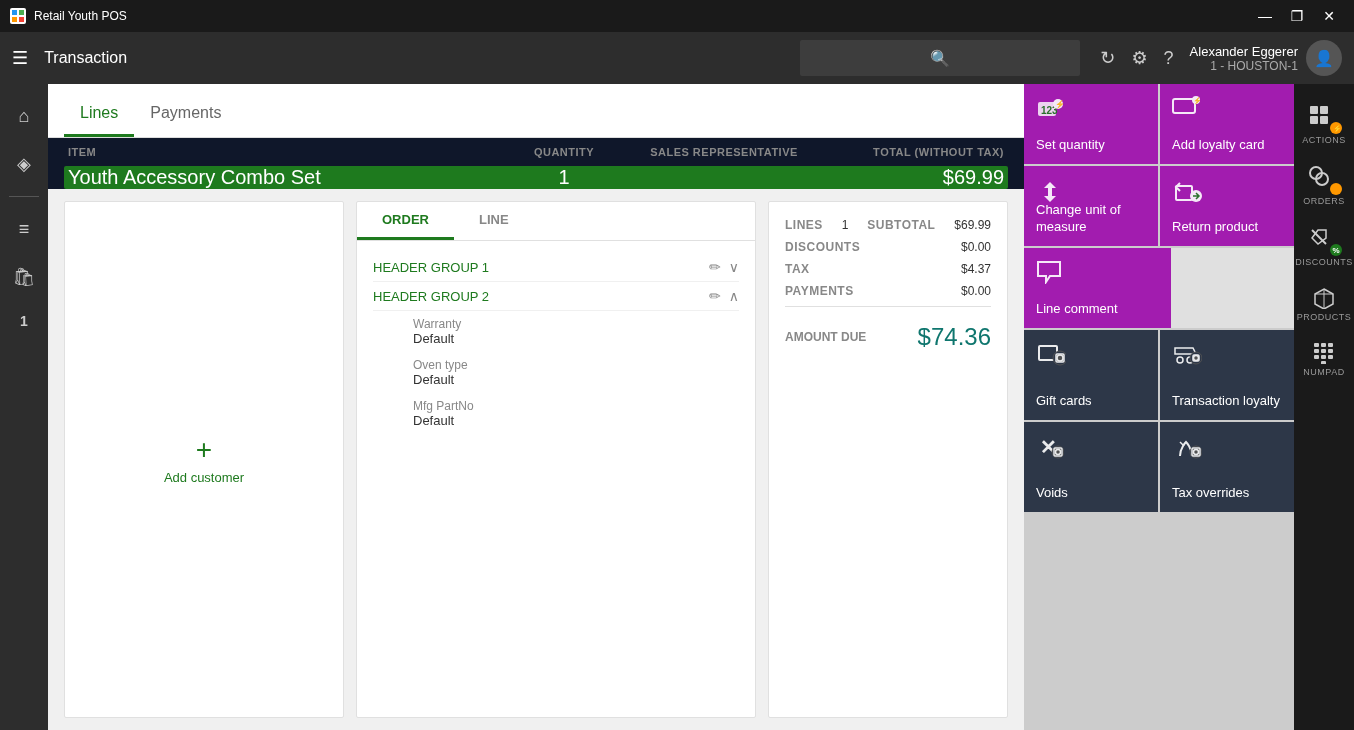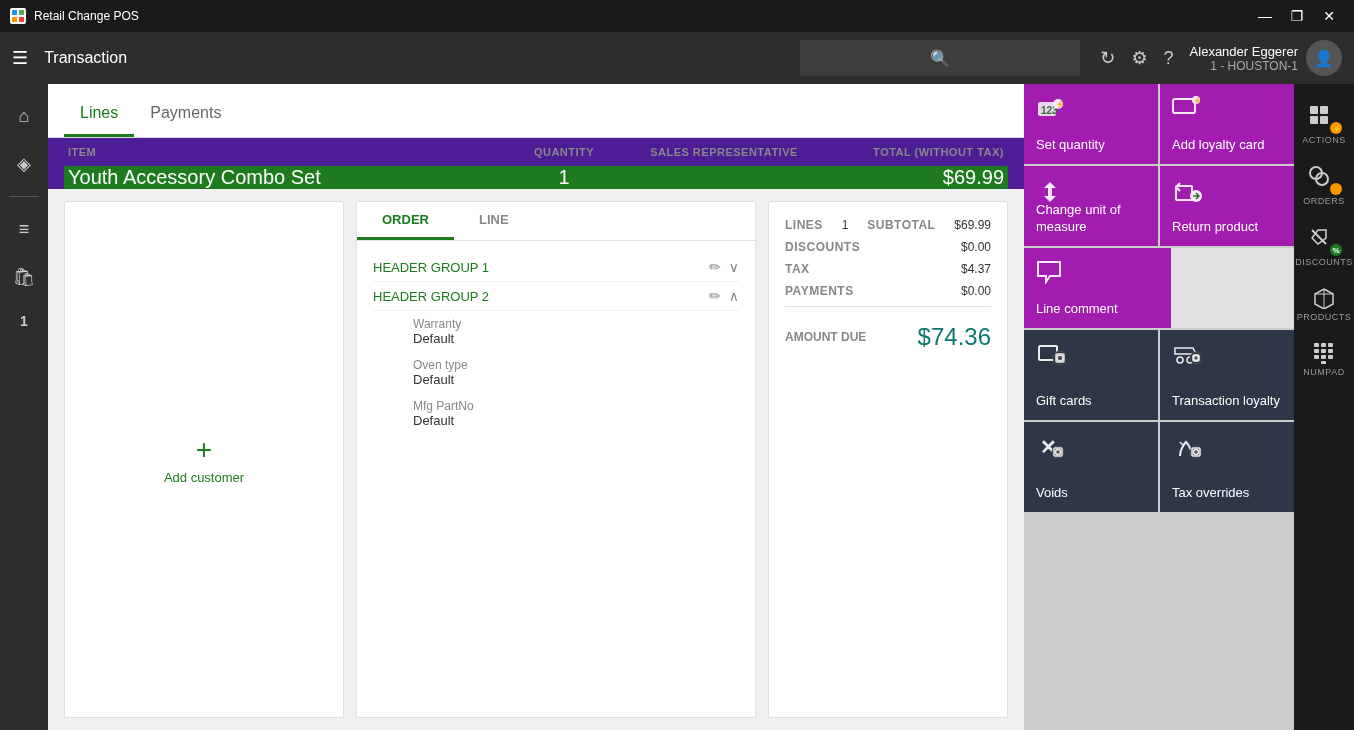--- a/index.html
+++ b/index.html
@@ -100,21 +100,21 @@
       font-size: 16px;
       padding: 8px 16px 12px;
       cursor: pointer;
       color: #666;
       border-bottom: 3px solid transparent;
       font-weight: 400;
     }
     .tab.active { color: #1e7a1e; border-bottom-color: #1e7a1e; }
 
     
-    .table-area { background: #4c1d95; padding: 0 16px; }
+    .table-area { background: #0f172a; padding: 0 16px; }
     .table-header {
       display: grid;
       grid-template-columns: 1fr 120px 200px 180px;
       padding: 8px 4px;
       font-size: 11px;
       color: #888;
       font-weight: 600;
       letter-spacing: 0.5px;
     }
     .table-row {
@@ -276,21 +276,21 @@
 <div class="title-bar">
   <div class="title-bar-left">
     <div class="title-bar-icon">
       <svg width="12" height="12" viewBox="0 0 12 12">
           <rect width="5" height="5" fill="#2196F3"></rect>
           <rect x="7" width="5" height="5" fill="#4CAF50"></rect>
           <rect y="7" width="5" height="5" fill="#FF9800"></rect>
           <rect x="7" y="7" width="5" height="5" fill="#F44336"></rect>
         </svg>
     </div>
-    <span class="title-bar-text">Retail Change POS</span>
+    <span class="title-bar-text">Retail Youth POS</span>
   </div>
   <div class="title-bar-controls">
     <button class="title-bar-btn">—</button>
     <button class="title-bar-btn">❐</button>
     <button class="title-bar-btn close">✕</button>
   </div>
 </div>
 
 <div class="top-nav">
   <span class="hamburger">☰</span>

